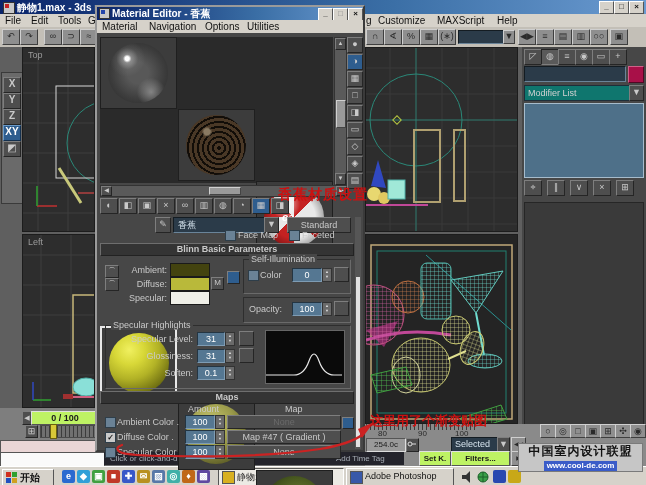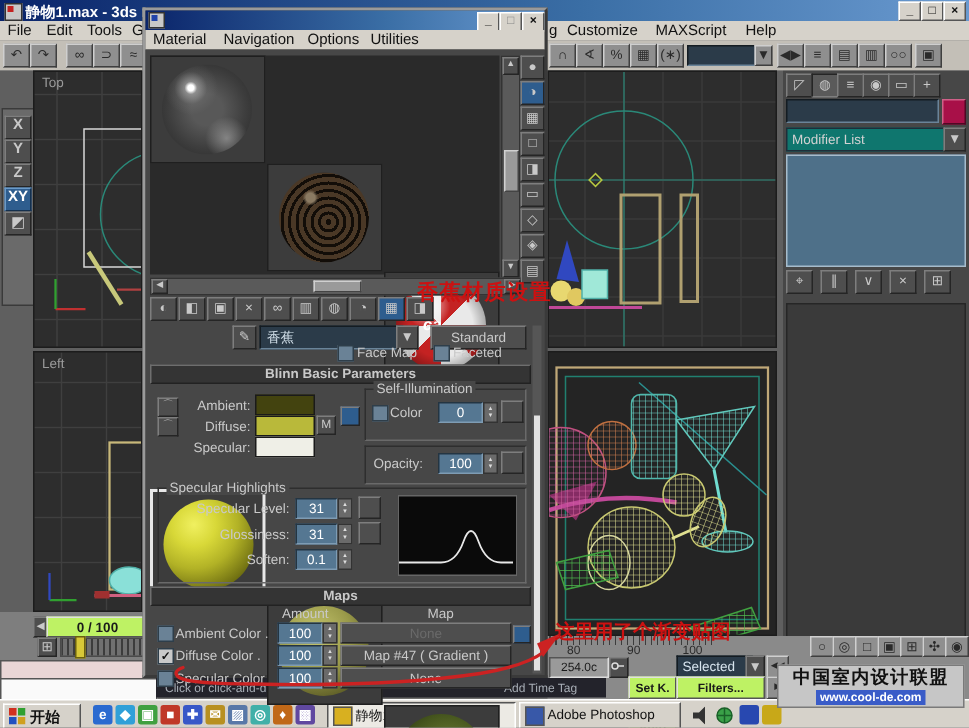--- a/index.html
+++ b/index.html
@@ -288,20 +288,21 @@
   <div class="abs" style="left:104px;top:452px;width:300px;height:13px;background:#23232b;color:#a8aeb6;font-size:8px;">
     <span class="abs" style="left:6px;top:2px;">Click or click-and-drag to select objects</span>
     <span class="abs" style="left:232px;top:2px;">Add Time Tag</span>
   </div>
 
   <div id="me" class="abs">
     <div class="titlebar abs" style="left:0;top:0;width:266px;height:13px;">
       <span class="abs" style="left:2px;top:1px;width:9px;height:9px;background:#c8c8c8;border:1px solid #333;">
           <span style="display:block;width:4px;height:4px;background:#2244aa;margin:1px;"></span>
         </span>
+      <span class="abs" style="left:15px;top:0;">Material Editor - 香蕉</span>
       <span class="abs winbtn" style="left:221px;top:1px;">_</span>
       <span class="abs winbtn" style="left:236px;top:1px;color:#888;">□</span>
       <span class="abs winbtn" style="left:251px;top:1px;">×</span>
     </div>
     <div class="menubar abs" style="left:0;top:13px;width:266px;height:13px;position:absolute;">
       <span class="mi" style="left:5px;">Material</span>
       <span class="mi" style="left:52px;">Navigation</span>
       <span class="mi" style="left:108px;">Options</span>
       <span class="mi" style="left:150px;">Utilities</span>
     </div>

